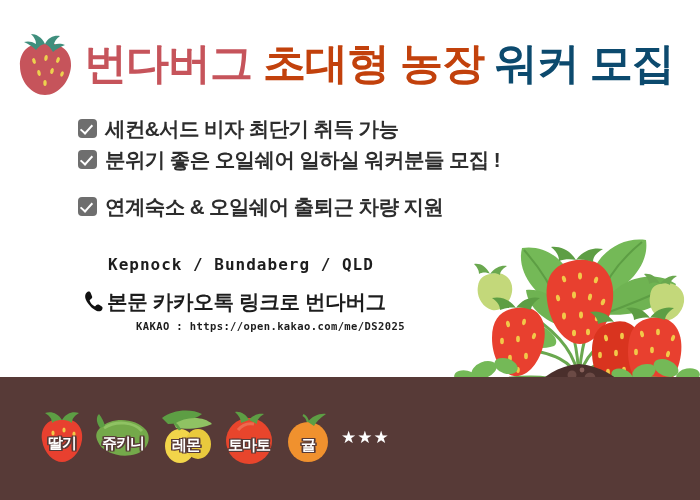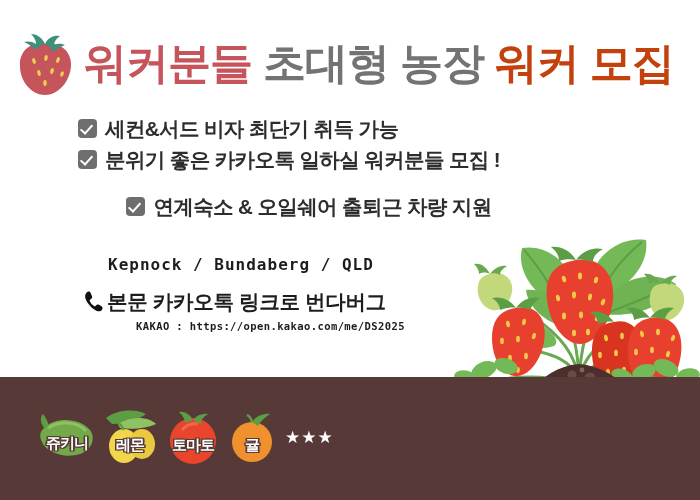--- a/index.html
+++ b/index.html
@@ -9,27 +9,27 @@
     background:#ffffff;
     overflow:hidden;
   }
   #poster{position:relative;width:700px;height:500px;background:#fff;overflow:hidden;}
 
   
   #header{position:absolute;left:0;top:22px;width:700px;height:82px;display:flex;align-items:center;}
   #logo-berry{width:64px;height:70px;margin-left:14px;flex:0 0 auto;}
   #title{margin-left:6px;white-space:nowrap;font-weight:bold;font-size:43px;letter-spacing:-1px;line-height:1;}
   .t-red{color:#c6545b;}
-  .t-green{color:#737373;}
-  .t-dark{color:#c2410c;}
+  .t-green{color:#c2410c;}
+  .t-dark{color:#0c4a6e;}
 
   
   #checklist{position:absolute;left:70px;top:114px;width:470px;}
   .check-row{display:flex;align-items:flex-start;margin-bottom:2px;padding-left:8px;}
-  .check-row.gap{margin-top:18px;justify-content:center;}
+  .check-row.gap{margin-top:18px;}
   .cbox{width:19px;height:19px;border-radius:4px;background:#6e6e6e;flex:0 0 auto;margin-top:5px;position:relative;}
   .cbox:after{
     content:"";position:absolute;left:5px;top:3px;width:5px;height:10px;
     border:solid #fff;border-width:0 2.6px 2.6px 0;transform:rotate(42deg);
   }
   .check-text{margin-left:8px;font-size:20.5px;font-weight:bold;color:#2d2d2d;line-height:1.42;letter-spacing:-0.6px;}
 
   
   #location{position:absolute;left:108px;top:255px;font-family:"DejaVu Sans Mono","Liberation Mono",monospace;
             font-size:16px;font-weight:bold;color:#1d1d1d;letter-spacing:1px;white-space:nowrap;}
@@ -71,31 +71,31 @@
       <g fill="#edd14e">
         <ellipse cx="20" cy="33" rx="1.7" ry="3" transform="rotate(-18 20 33)"></ellipse>
         <ellipse cx="32" cy="30" rx="1.7" ry="3" transform="rotate(8 32 30)"></ellipse>
         <ellipse cx="44" cy="32" rx="1.7" ry="3" transform="rotate(20 44 32)"></ellipse>
         <ellipse cx="25" cy="45" rx="1.7" ry="3" transform="rotate(-10 25 45)"></ellipse>
         <ellipse cx="38" cy="43" rx="1.7" ry="3" transform="rotate(14 38 43)"></ellipse>
         <ellipse cx="31" cy="55" rx="1.7" ry="3"></ellipse>
         <ellipse cx="48" cy="46" rx="1.6" ry="2.8" transform="rotate(25 48 46)"></ellipse>
       </g>
     </svg>
-    <div id="title"><span class="t-red">워커분들</span> <span class="t-green">초대형 농장</span> <span class="t-dark">워커 모집</span></div>
+    <div id="title"><span class="t-red">번다버그</span> <span class="t-green">초대형 농장</span> <span class="t-dark">워커 모집</span></div>
   </div>
 
   <div id="checklist">
     <div class="check-row">
       <span class="cbox"></span>
       <span class="check-text">세컨&amp;서드 비자 최단기 취득 가능</span>
     </div>
     <div class="check-row">
       <span class="cbox"></span>
-      <span class="check-text">분위기 좋은 카카오톡 일하실 워커분들 모집 !</span>
+      <span class="check-text">분위기 좋은 오일쉐어 일하실 워커분들 모집 !</span>
     </div>
     <div class="check-row gap">
       <span class="cbox"></span>
       <span class="check-text">연계숙소 &amp; 오일쉐어 출퇴근 차량 지원</span>
     </div>
   </div>
 
   <div id="location">Kepnock  /  Bundaberg  /  QLD</div>
 
   <div id="contact">
@@ -229,20 +229,33 @@
         <circle cx="128" cy="194" r="2.4"></circle>
       </g>
     </g>
   </svg>
 
   <div id="band"></div>
 
   <div id="band-row">
     <div style="width:34px;flex:0 0 auto;"></div>
 
+    <div class="fruit">
+      <svg width="56" height="60" viewBox="0 0 56 60">
+        <path d="M28 12 C40 9 50 18 48 32 C46 46 36 54 28 54 C20 54 10 46 8 32 C6 18 16 9 28 12 Z" fill="#e8402f"></path>
+        <path d="M28 12 C24 5 17 3 11 5 C16 8 18 11 18 15 C22 12 25 12 28 12 Z" fill="#5d9e44"></path>
+        <path d="M28 12 C32 5 39 3 45 5 C40 8 38 11 38 15 C34 12 31 12 28 12 Z" fill="#5d9e44"></path>
+        <g fill="#f2c849">
+          <ellipse cx="19" cy="25" rx="1.6" ry="2.6"></ellipse>
+            <ellipse cx="30" cy="22" rx="1.6" ry="2.6"></ellipse>
+          <ellipse cx="40" cy="26" rx="1.6" ry="2.6"></ellipse>
+        </g>
+      </svg>
+      <span class="fruit-label">딸기</span>
+    </div>
 
     <div class="fruit" style="width:66px;">
       <svg width="66" height="60" viewBox="0 0 66 60">
         <path d="M10 20 C22 8 46 10 56 22 C62 30 58 42 46 46 C30 51 12 44 8 34 C5 28 6 24 10 20 Z" fill="#74a94a"></path>
         <path d="M14 20 C26 12 44 14 52 23" stroke="#8fc263" stroke-width="3" fill="none"></path>
         <path d="M10 20 C6 14 6 9 9 6 C12 10 14 14 15 18 Z" fill="#5d9e44"></path>
       </svg>
       <span class="fruit-label" style="width:66px;top:26px;">쥬키니</span>
     </div>
 

